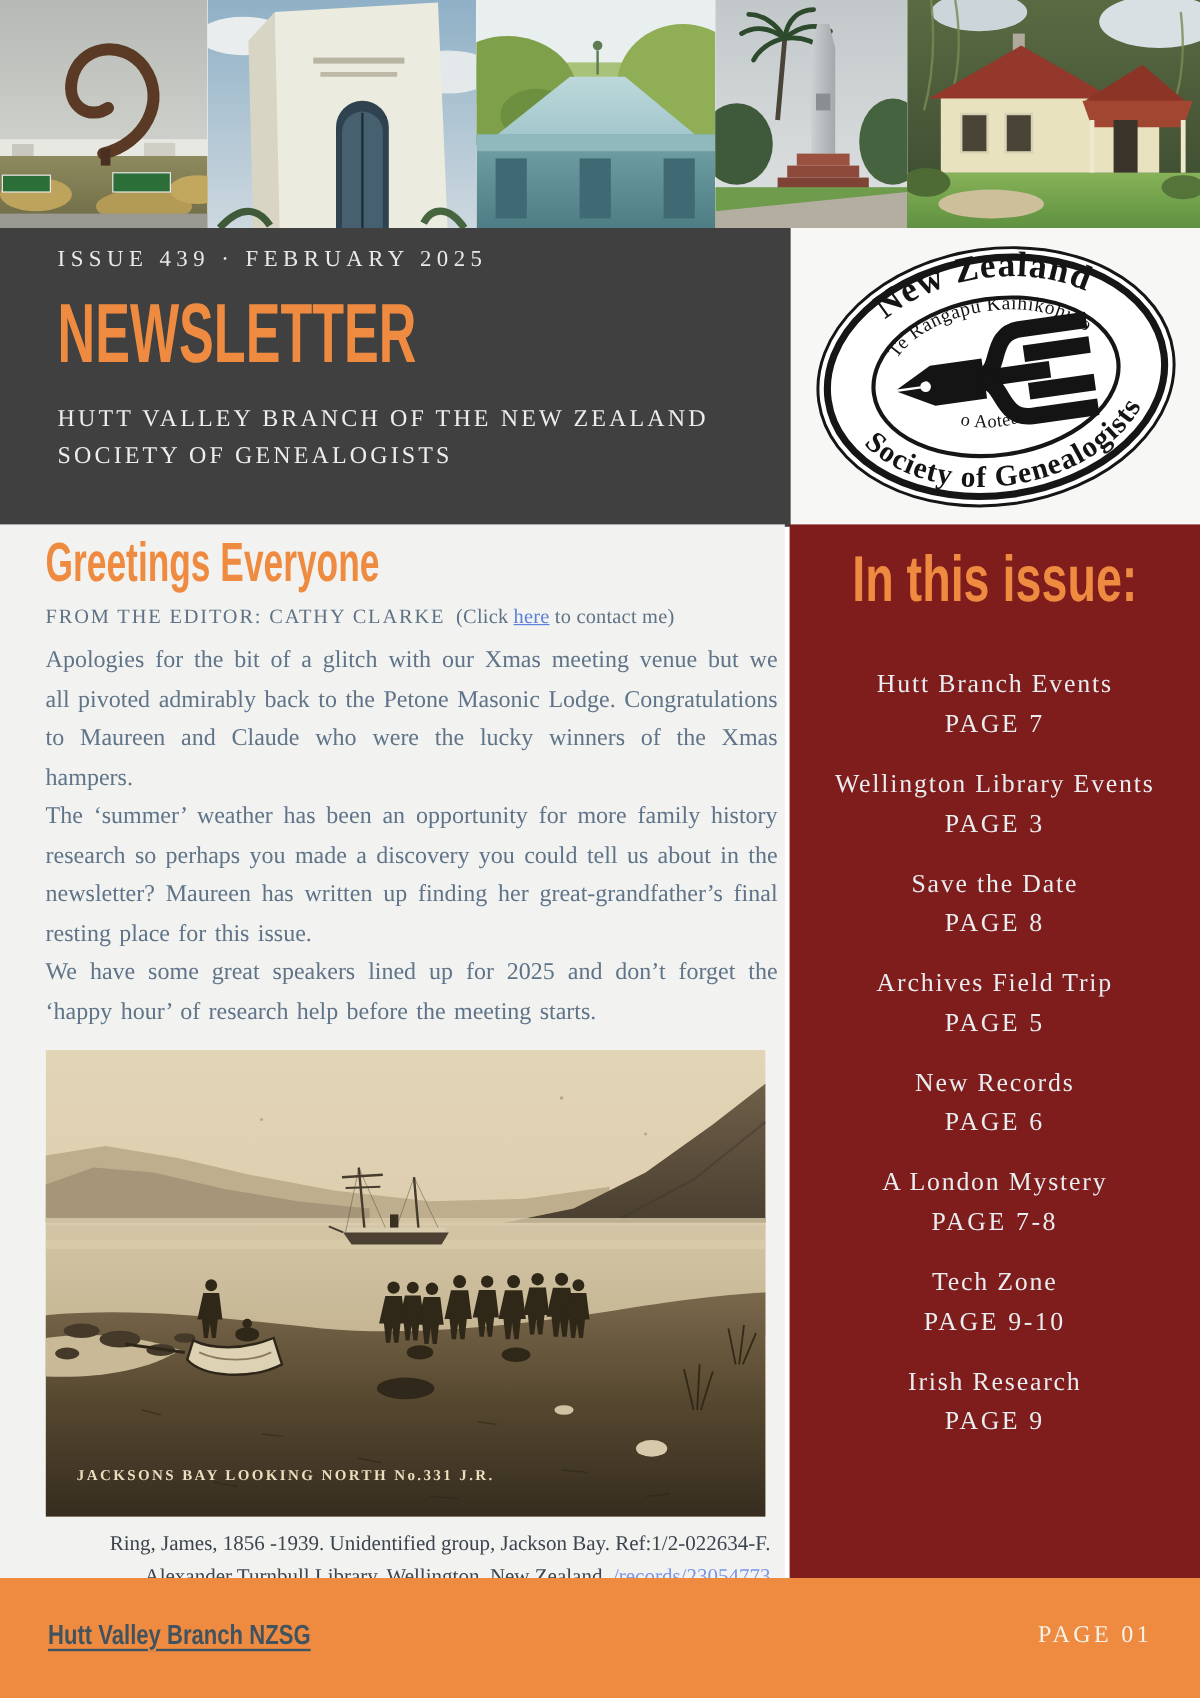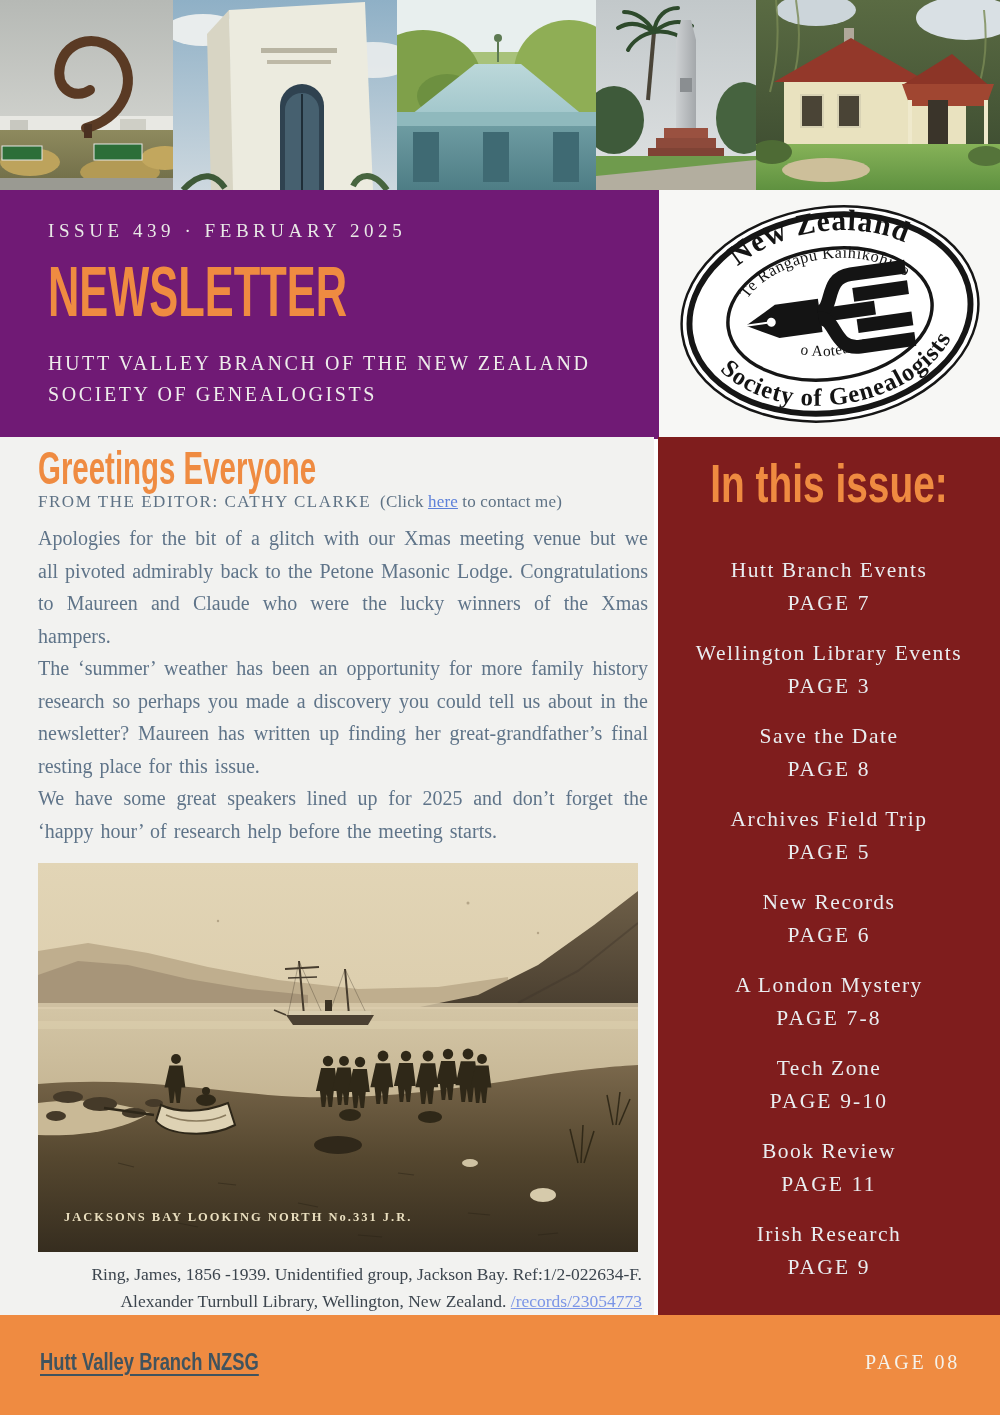--- a/index.html
+++ b/index.html
@@ -4,38 +4,38 @@
 <style>
   html,body{margin:0;padding:0;background:#ffffff;}
   .page{position:relative;width:1000px;height:1415px;background:#ffffff;overflow:hidden;
         font-family:"Liberation Serif",serif;}
 
   
   .photo-strip{position:absolute;left:0;top:0;width:1000px;height:190px;display:flex;}
   .photo-strip svg{display:block;height:190px;}
 
   
-  .masthead{position:absolute;left:0;top:190px;width:659px;height:249px;background:#701a75;
-            box-sizing:border-box;padding:30px 0 0 48px;}
+  .masthead{position:absolute;left:0;top:190px;width:659px;height:249px;background:#404040;
+            box-sizing:border-box;padding:16px 0 0 48px;}
   .issue-line{font-size:19px;letter-spacing:.24em;color:#e9e9e7;white-space:nowrap;}
   .nl-title{margin-top:18px;font-family:"Liberation Sans",sans-serif;font-weight:bold;
             font-size:70px;line-height:.92;color:#ef8b41;transform:scaleX(.62);
             transform-origin:left top;white-space:nowrap;}
   .subtitle{margin-top:24px;font-size:20px;letter-spacing:.13em;line-height:31px;color:#eeedeb;}
 
   
   .logo-panel{position:absolute;left:659px;top:190px;width:341px;height:247px;background:#f7f7f5;
               display:flex;align-items:center;justify-content:center;}
 
   
   .content-col{position:absolute;left:0;top:437px;width:654px;height:878px;background:#f2f2f0;
                box-sizing:border-box;padding:6px 0 0 38px;}
   .greet-h{font-family:"Liberation Sans",sans-serif;font-weight:bold;font-size:46px;line-height:1;
            color:#ef8b41;transform:scaleX(.64);transform-origin:left top;white-space:nowrap;margin:2px 0 0;}
-  .editor-line{margin-top:1px;font-size:17px;color:#5e7285;letter-spacing:.09em;white-space:nowrap;}
+  .editor-line{margin-top:13px;font-size:17px;color:#5e7285;letter-spacing:.09em;white-space:nowrap;}
   .editor-line .contact{letter-spacing:.01em;margin-left:9px;color:#5e7285;}
   a.link{color:#5d80d9;text-decoration:underline;}
   .bodytext{margin-top:10px;width:610px;font-size:20px;line-height:32.5px;color:#5f7489;
             text-align:justify;word-spacing:2px;}
   .bodytext p{margin:0;}
   .bay-photo{margin:16px 4px 0;width:600px;height:389px;}
   .bay-photo svg{display:block;}
   .caption{margin-top:9px;width:604px;text-align:right;font-size:17.5px;line-height:26.5px;color:#3c454e;}
   a.caption-link{color:#7b95e6;text-decoration:underline;}
 
@@ -412,28 +412,24 @@
       </div>
       <div class="toc-item">
         <div class="toc-label">A London Mystery</div>
         <div class="toc-page">PAGE 7-8</div>
       </div>
       <div class="toc-item">
         <div class="toc-label">Tech Zone</div>
         <div class="toc-page">PAGE 9-10</div>
       </div>
       <div class="toc-item">
-        <div class="toc-label">Book Review</div>
-        <div class="toc-page">PAGE 11</div>
-      </div>
-      <div class="toc-item">
         <div class="toc-label">Irish Research</div>
         <div class="toc-page">PAGE 9</div>
       </div>
     </nav>
   </aside>
 
   <footer class="footer">
     <a class="footer-link" href="#">Hutt Valley Branch NZSG</a>
-    <div class="footer-page">PAGE 08</div>
+    <div class="footer-page">PAGE 01</div>
   </footer>
 
 </div>
 
 </body></html>

